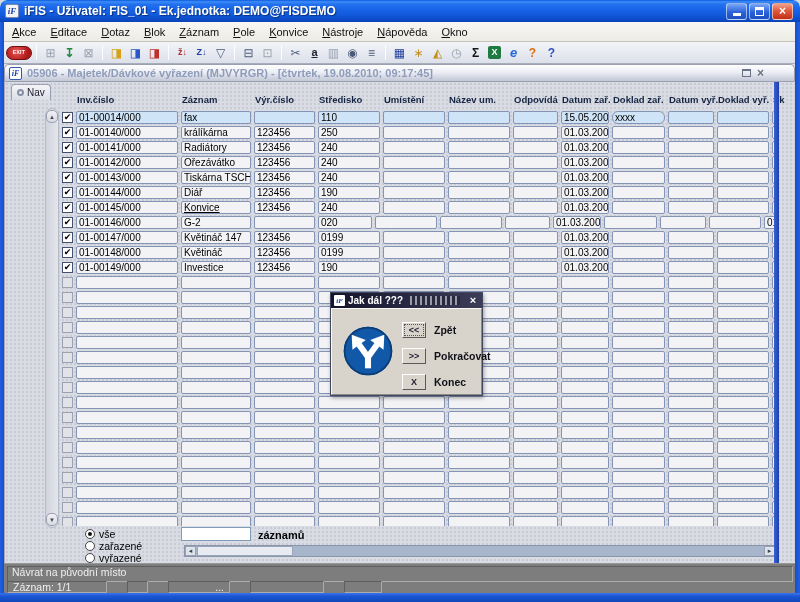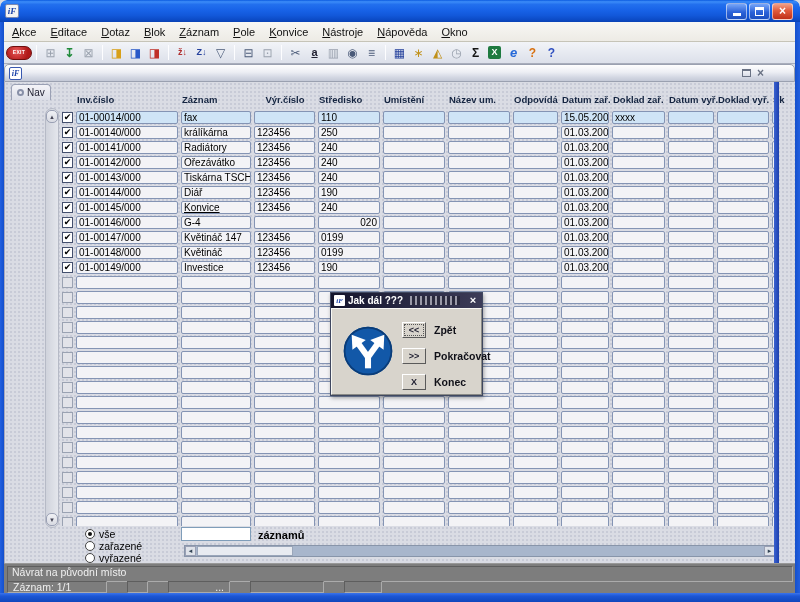--- a/index.html
+++ b/index.html
@@ -140,20 +140,21 @@
   .dlg-btn.focus { outline:1px dotted #555; outline-offset:-3px; }
   .dlg-lab { font-size:10.5px; font-weight:bold; color:#101018; white-space:nowrap; }
 </style>
 </head>
 <body>
 
 <div class="app">
 
   <div class="titlebar">
     <span class="app-ico">iF</span>
+    <span class="title-text">iFIS - Uživatel: FIS_01 - Ek.jednotka: DEMO@FISDEMO</span>
     <span class="win-btns">
       <span class="wbtn min">
           <i></i>
         </span>
       <span class="wbtn max">
           <i></i>
         </span>
       <span class="wbtn close">×</span>
     </span>
   </div>
@@ -253,41 +254,42 @@
       <span class="tb-btn">
         <span class="tb-glyph g-orange">?</span>
       </span>
       <span class="tb-btn">
         <span class="tb-glyph g-helpblue">?</span>
       </span>
     </div>
 
   <div class="mdi-title">
     <span class="mdi-ico">iF</span>
+    <span class="mdi-text">05906 - Majetek/Dávkové vyřazení (MJVYRGR) - [čtvrtek, 19.08.2010; 09:17:45]</span>
     <span class="mdi-btns">
       <span class="mdi-restore"></span>
       <span class="mdi-close">×</span>
     </span>
   </div>
 
   <div class="workspace">
     <div class="nav-tab">
       <span class="nav-dot"></span>
       <span>Nav</span>
     </div>
 
     <div class="vscroll">
       <span class="vs-btn">▲</span>
       <span class="vs-btn">▼</span>
     </div>
 
     <div class="table-head">
         <span class="th" style="width: 102px;">Inv.číslo</span>
         <span class="th" style="width: 70px;">Záznam</span>
-        <span class="th" style="width: 61px; text-align: center;">Výr.číslo</span>
+        <span class="th" style="width: 61px;">Výr.číslo</span>
         <span class="th" style="width: 62px;">Středisko</span>
         <span class="th" style="width: 62px;">Umístění</span>
         <span class="th" style="width: 62px;">Název um.</span>
         <span class="th" style="width: 45px;">Odpovídá</span>
         <span class="th" style="width: 48px;">Datum zař.</span>
         <span class="th" style="width: 53px;">Doklad zař.</span>
         <span class="th" style="width: 46px;">Datum vyř.</span>
         <span class="th" style="width: 52px;">Doklad vyř.</span>
         <span class="th" style="width: 28px;">Sk</span>
       </div>
@@ -295,21 +297,21 @@
         <div class="trow sel">
           <span class="cb on">✔</span>
           <span class="cell" style="width: 102px;">01-00014/000</span>
           <span class="cell" style="width: 70px;">fax</span>
           <span class="cell" style="width: 61px;"></span>
           <span class="cell" style="width: 62px;">110</span>
           <span class="cell" style="width: 62px;"></span>
           <span class="cell" style="width: 62px;"></span>
           <span class="cell" style="width: 45px;"></span>
           <span class="cell" style="width: 48px;">15.05.2004</span>
-          <span class="cell" style="width: 53px;">xxxx</span>
+          <span class="cell" style="width: 53px; border-radius: 6px;">xxxx</span>
           <span class="cell" style="width: 46px;"></span>
           <span class="cell" style="width: 52px;"></span>
           <span class="cell" style="width: 28px;">01</span>
         </div>
         <div class="trow">
           <span class="cb on">✔</span>
           <span class="cell" style="width: 102px;">01-00140/000</span>
           <span class="cell" style="width: 70px;">králíkárna</span>
           <span class="cell" style="width: 61px;">123456</span>
           <span class="cell" style="width: 62px;">250</span>
@@ -393,23 +395,23 @@
           <span class="cell" style="width: 45px;"></span>
           <span class="cell" style="width: 48px;">01.03.2005</span>
           <span class="cell" style="width: 53px;"></span>
           <span class="cell" style="width: 46px;"></span>
           <span class="cell" style="width: 52px;"></span>
           <span class="cell" style="width: 28px;">01</span>
         </div>
         <div class="trow">
           <span class="cb on">✔</span>
           <span class="cell" style="width: 102px;">01-00146/000</span>
-          <span class="cell" style="width: 70px;">G-4</span>
-          <span class="cell" style="width: 61px;"></span>
-          <span class="cell" style="width: 62px; text-align: right;">020</span>
+          <span class="cell" style="width: 70px;">G-2</span>
+          <span class="cell" style="width: 61px;"></span>
+          <span class="cell" style="width: 54px;">020</span>
           <span class="cell" style="width: 62px;"></span>
           <span class="cell" style="width: 62px;"></span>
           <span class="cell" style="width: 45px;"></span>
           <span class="cell" style="width: 48px;">01.03.2005</span>
           <span class="cell" style="width: 53px;"></span>
           <span class="cell" style="width: 46px;"></span>
           <span class="cell" style="width: 52px;"></span>
           <span class="cell" style="width: 28px;">01</span>
         </div>
         <div class="trow">

